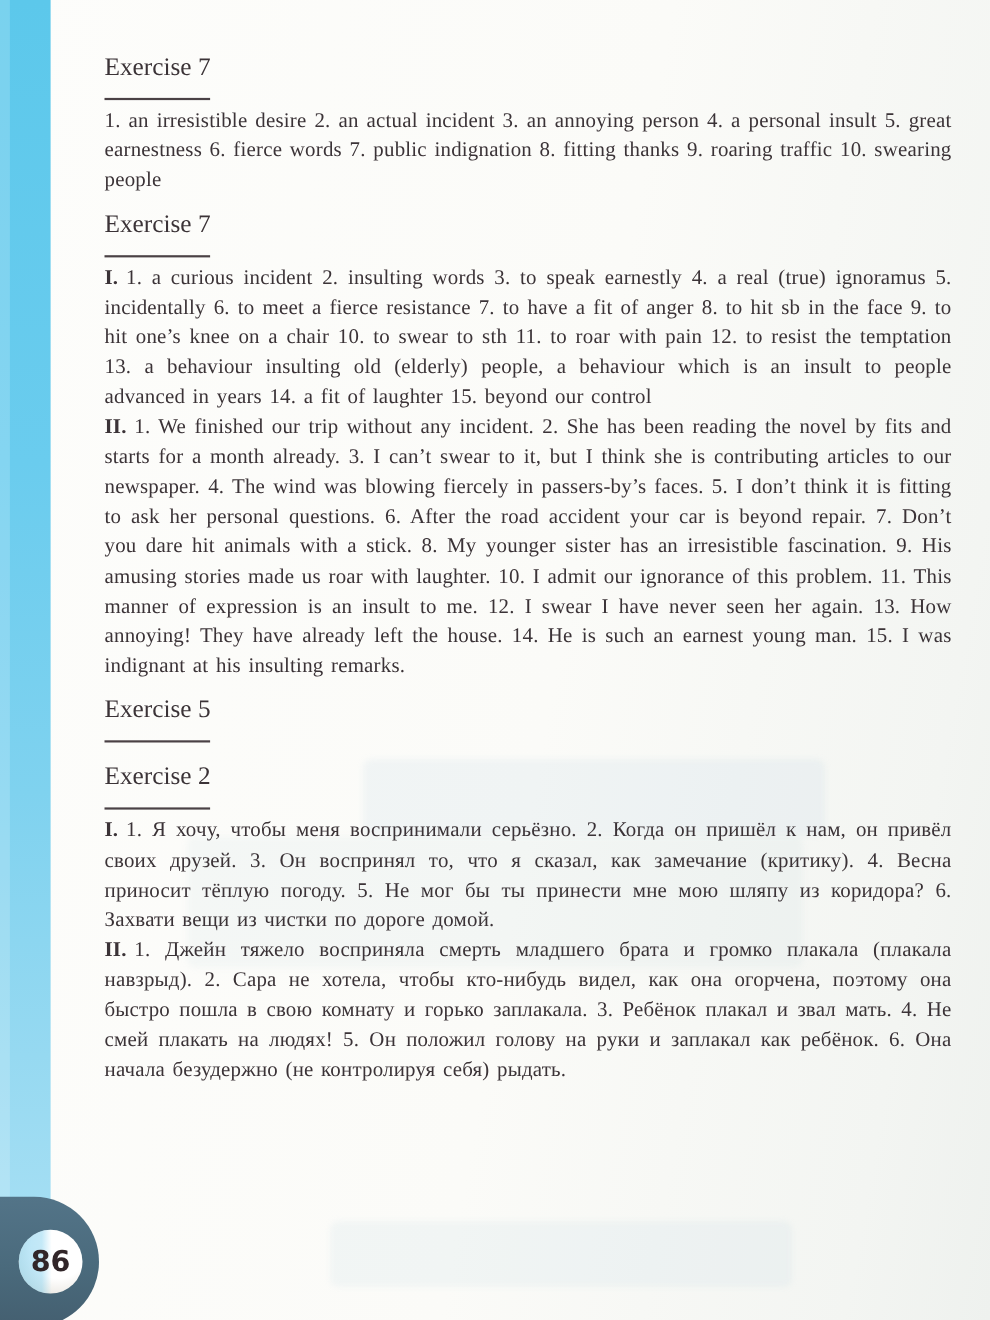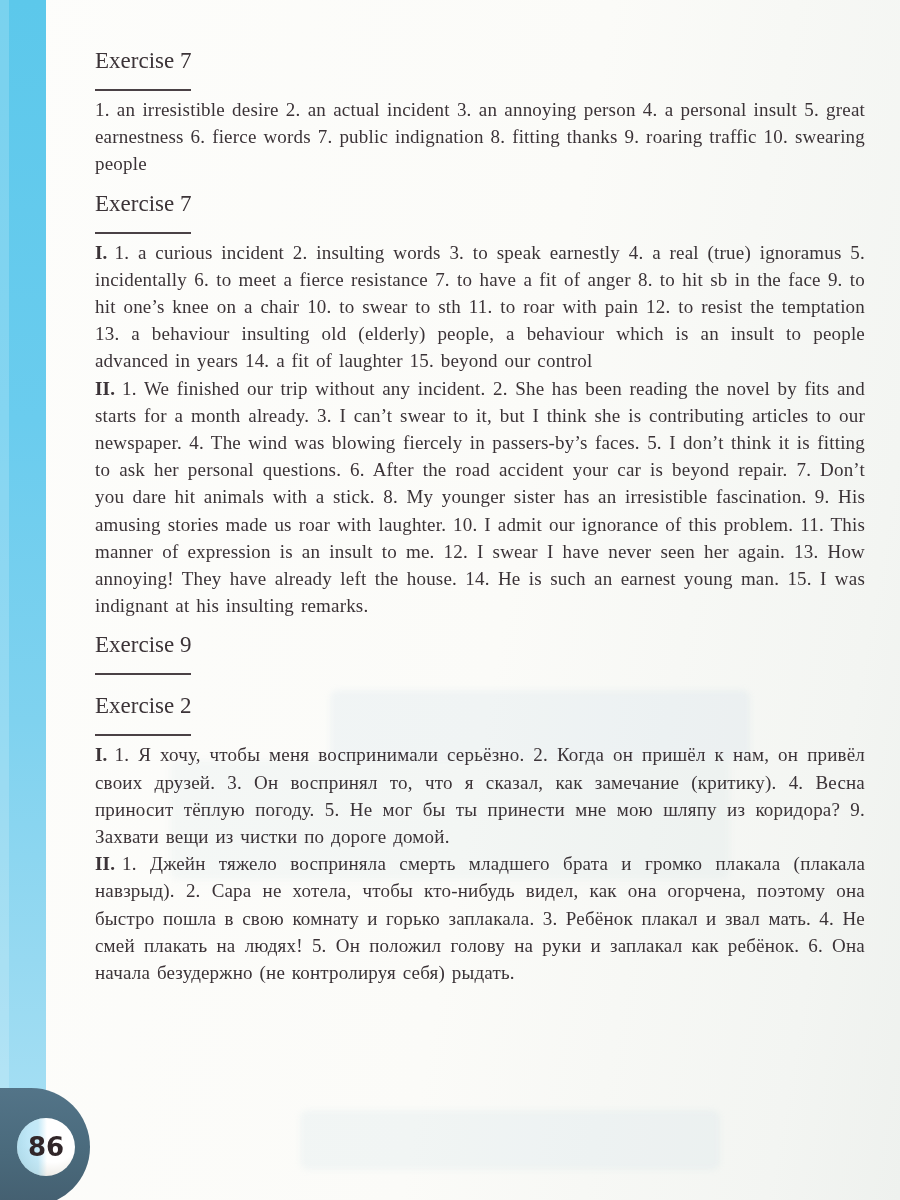--- a/index.html
+++ b/index.html
@@ -118,26 +118,26 @@
     <p class="answer-paragraph"><span class="para-prefix"></span><span>1. an irresistible desire 2. an actual incident 3. an annoying person 4. a personal insult 5. great earnestness 6. fierce words 7. public indignation 8. fitting thanks 9. roaring traffic 10. swearing people</span></p>
   </div>
 
   <div class="section">
     <div class="exercise-heading">Exercise 7</div>
     <p class="answer-paragraph"><span class="para-prefix">I.</span><span>1. a curious incident 2. insulting words 3. to speak earnestly 4. a real (true) ignoramus 5. incidentally 6. to meet a fierce resistance 7. to have a fit of anger 8. to hit sb in the face 9. to hit one’s knee on a chair 10. to swear to sth 11. to roar with pain 12. to resist the temptation 13. a behaviour insulting old (elderly) people, a behaviour which is an insult to people advanced in years 14. a fit of laughter 15. beyond our control</span></p>
     <p class="answer-paragraph"><span class="para-prefix">II.</span><span>1. We finished our trip without any incident. 2. She has been reading the novel by fits and starts for a month already. 3. I can’t swear to it, but I think she is contributing articles to our newspaper. 4. The wind was blowing fiercely in passers-by’s faces. 5. I don’t think it is fitting to ask her personal questions. 6. After the road accident your car is beyond repair. 7. Don’t you dare hit animals with a stick. 8. My younger sister has an irresistible fascination. 9. His amusing stories made us roar with laughter. 10. I admit our ignorance of this problem. 11. This manner of expression is an insult to me. 12. I swear I have never seen her again. 13. How annoying! They have already left the house. 14. He is such an earnest young man. 15. I was indignant at his insulting remarks.</span></p>
   </div>
 
   <div class="section">
-    <div class="exercise-heading">Exercise 9</div>
+    <div class="exercise-heading">Exercise 5</div>
   </div>
 
   <div class="section" lang="ru">
     <div class="exercise-heading">Exercise 2</div>
-    <p class="answer-paragraph"><span class="para-prefix">I.</span><span>1. Я хочу, чтобы меня воспринимали серьёзно. 2. Когда он пришёл к нам, он привёл своих друзей. 3. Он воспринял то, что я сказал, как замечание (критику). 4. Весна приносит тёплую погоду. 5. Не мог бы ты принести мне мою шляпу из коридора? 9. Захвати вещи из чистки по дороге домой.</span></p>
+    <p class="answer-paragraph"><span class="para-prefix">I.</span><span>1. Я хочу, чтобы меня воспринимали серьёзно. 2. Когда он пришёл к нам, он привёл своих друзей. 3. Он воспринял то, что я сказал, как замечание (критику). 4. Весна приносит тёплую погоду. 5. Не мог бы ты принести мне мою шляпу из коридора? 6. Захвати вещи из чистки по дороге домой.</span></p>
     <p class="answer-paragraph"><span class="para-prefix">II.</span><span>1. Джейн тяжело восприняла смерть младшего брата и громко плакала (плакала навзрыд). 2. Сара не хотела, чтобы кто-нибудь видел, как она огорчена, поэтому она быстро пошла в свою комнату и горько заплакала. 3. Ребёнок плакал и звал мать. 4. Не смей плакать на людях! 5. Он положил голову на руки и заплакал как ребёнок. 6. Она начала безудержно (не контролируя себя) рыдать.</span></p>
   </div>
 
 </div>
 
 <div class="page-badge">
   <div class="page-circle">
     <div class="circle-band-overlay"></div>
     <span class="page-number">86</span>
   </div>

